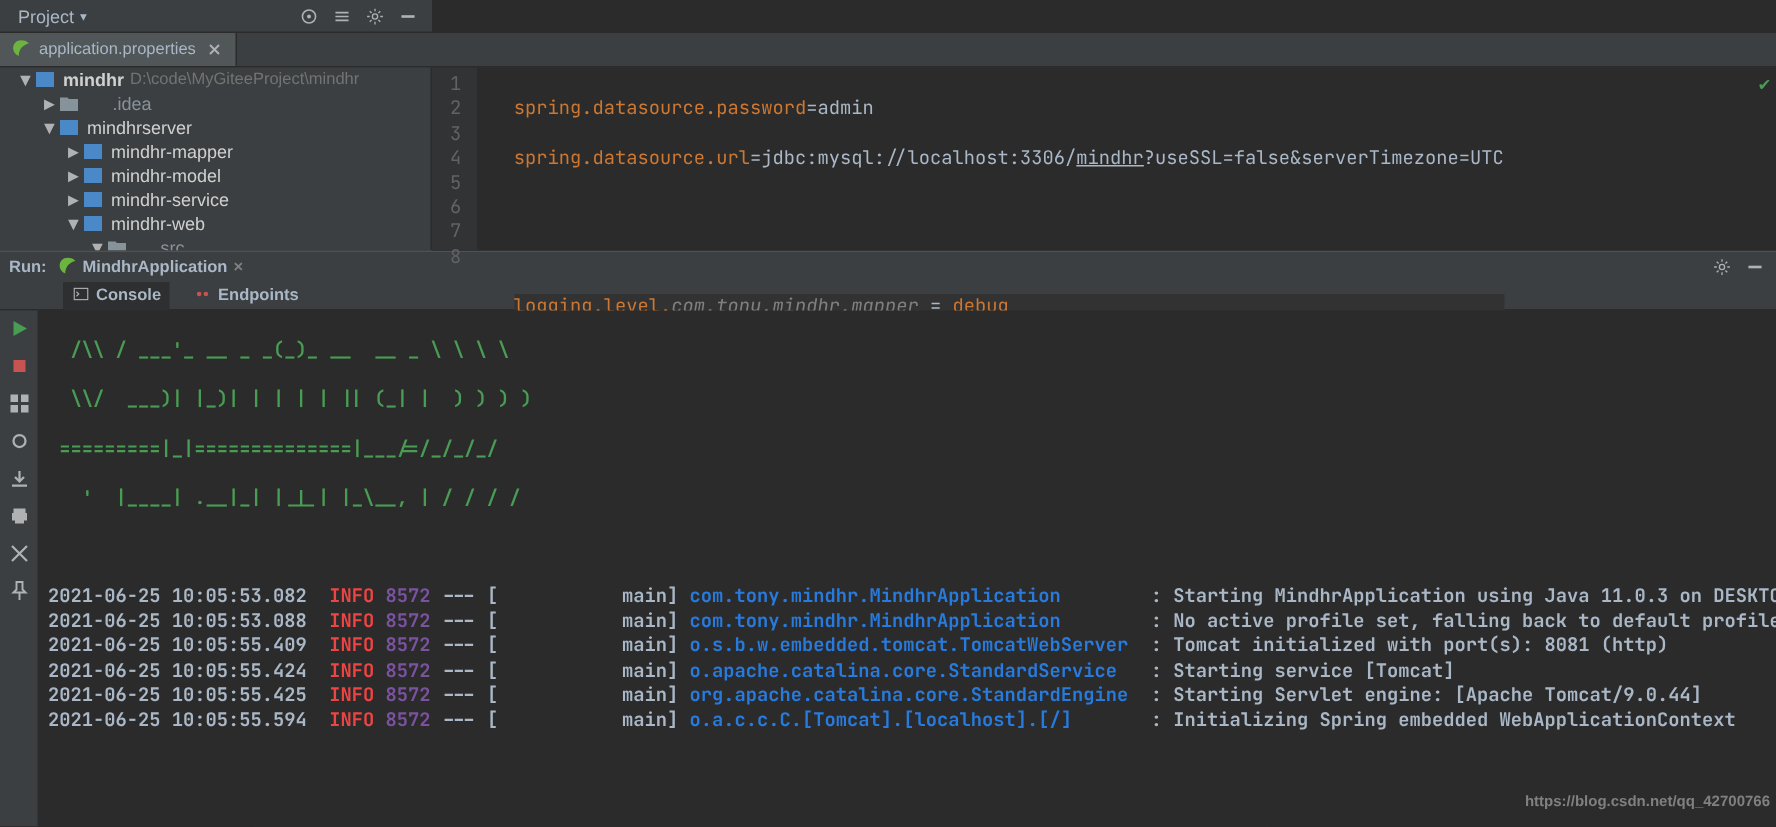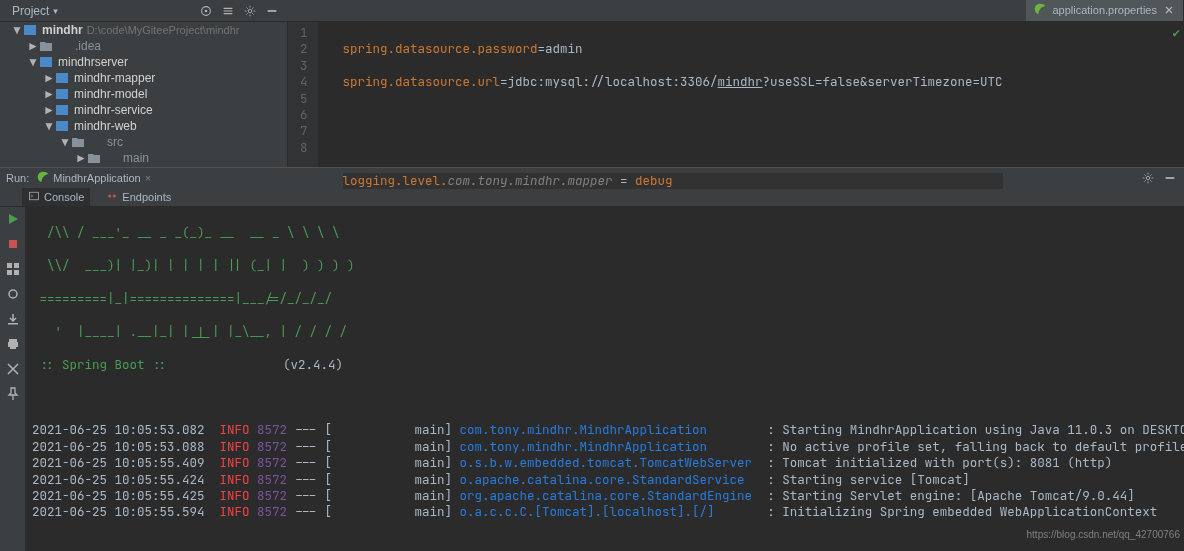--- a/index.html
+++ b/index.html
@@ -40,25 +40,25 @@
 .code-line { height: 16.4px; }
 .key { color: #cc7832; }
 .val { color: #a9b7c6; }
 .val-orange { color: #cc7832; }
 .grey-italic { color: #808080; font-style: italic; }
 .underline { text-decoration: underline; }
 .cursor-line { background: #323232; }
 .check-mark { position: absolute; right: 4px; top: 2px; color: #499c54; font-weight: bold; }
 
 
-.run-panel { height: 384px; display: flex; flex-direction: column; border-top: 1px solid #515151; }
+.run-panel { height: 384px; display: flex; flex-direction: column; border-top: 1px solid #515151; font-weight: bold; }
 .run-header { height: 20px; background: #3c3f41; display: flex; align-items: center; padding: 0 6px; font-size: 11px; }
 .run-header-right { margin-left: auto; display: flex; gap: 6px; }
 .spring-leaf { color: #6db33f; }
-.run-tabs { height: 19px; background: #3c3f41; display: flex; align-items: center; border-bottom: 1px solid #2b2b2b; padding-left: 22px; gap: 10px; font-size: 11px; }
+.run-tabs { height: 19px; background: #3c3f41; display: flex; align-items: center; border-bottom: 1px solid #2b2b2b; padding-left: 42px; gap: 10px; font-size: 11px; }
 .run-tab { display: flex; align-items: center; gap: 4px; padding: 2px 6px; }
 .run-tab.active { background: #2d2f30; }
 .run-body { flex: 1; display: flex; min-height: 0; }
 
 .run-gutter { width: 26px; background: #3c3f41; display: flex; flex-direction: column; align-items: center; padding-top: 4px; gap: 9px; border-right: 1px solid #2b2b2b; }
 .run-gutter .ic { width: 16px; height: 16px; display: flex; align-items: center; justify-content: center; }
 .play { color: #499c54; }
 .stop { color: #c75450; }
 
 .console { flex: 1; background: #2b2b2b; font-family: "JetBrains Mono","Consolas",monospace; font-size: 12.5px; line-height: 16.4px; white-space: pre; overflow: hidden; padding: 2px 0 0 6px; position: relative; }
@@ -73,21 +73,21 @@
 .log-msg { color: #a9b7c6; }
 .watermark { position: absolute; right: 4px; bottom: 8px; color: #808080; font-size: 10px; font-family: sans-serif; }
 
 svg { fill: currentColor; }
 </style>
 </head>
 <body>
 
 <div class="ide">
 
-  <div style="display:flex;">
+  <div style="display:flex;flex-direction:column;">
     <div class="project-bar" style="width:288px;">
       <div class="project-label">
         <span><svg viewBox="0 0 16 16">
               <rect x="2" y="3" width="12" height="10" rx="1" fill="#afb1b3"></rect>
             </svg></span>
         <span>Project</span>
         <span style="font-size:9px;">▾</span>
       </div>
       <div class="project-bar-icons">
         <span class="icon-btn">
@@ -107,21 +107,21 @@
               <path d="M8 2v2M8 12v2M2 8h2M12 8h2M4 4l1.4 1.4M10.6 10.6L12 12M12 4l-1.4 1.4M5.4 10.6L4 12" stroke="currentColor"></path>
             </svg>
           </span>
         <span class="icon-btn">
             <svg viewBox="0 0 16 16">
               <rect x="3" y="7" width="10" height="2"></rect>
             </svg>
           </span>
       </div>
     </div>
-    <div class="editor-tabs" style="flex:1;justify-content:flex-end;">
+    <div class="editor-tabs" style="flex:1;">
       <div class="tab active">
         <span class="spring-leaf"><svg width="12" height="12" viewBox="0 0 16 16">
               <path d="M8 1C4 1 1 4 1 8c0 3 2 6 5 7 0-6 4-10 9-11-1-2-4-3-7-3z" fill="#6db33f"></path>
             </svg></span>
         <span>application.properties</span>
         <span class="tab-close">
             <svg viewBox="0 0 12 12">
               <path d="M3 3l6 6M9 3l-6 6" stroke="#afb1b3" stroke-width="1.3"></path>
             </svg>
           </span>
@@ -326,20 +326,19 @@
             <svg viewBox="0 0 16 16">
               <path d="M6 2h4v5l2 2H4l2-2zM8 9v5" stroke="currentColor" fill="none" stroke-width="1.3"></path>
             </svg>
           </span>
       </div>
       <div class="console">
 <div class="ascii">  /\\ / ___'_ __ _ _(_)_ __  __ _ \ \ \ \</div>
 <div class="ascii">  \\/  ___)| |_)| | | | | || (_| |  ) ) ) )</div>
 <div class="ascii"> =========|_|==============|___/=/_/_/_/</div>
 <div class="ascii">   '  |____| .__|_| |_|_| |_\__, | / / / /</div>
-<div><span class="springboot"> :: Spring Boot ::</span><span style="display:inline-block;width:116px;"></span><span class="version">(v2.4.4)</span></div>
 <div> </div>
 <div id="log-lines"><div><span class="log-ts">2021-06-25 10:05:53.082</span>  <span class="log-info">INFO</span> <span class="log-pid">8572</span> <span class="log-thread">--- [           main] </span><span class="log-class">com.tony.mindhr.MindhrApplication       </span> <span class="log-msg">: Starting MindhrApplication using Java 11.0.3 on DESKTOP-CQ06MFU with PID 8572 (D:\co</span></div><div><span class="log-ts">2021-06-25 10:05:53.088</span>  <span class="log-info">INFO</span> <span class="log-pid">8572</span> <span class="log-thread">--- [           main] </span><span class="log-class">com.tony.mindhr.MindhrApplication       </span> <span class="log-msg">: No active profile set, falling back to default profiles: default</span></div><div><span class="log-ts">2021-06-25 10:05:55.409</span>  <span class="log-info">INFO</span> <span class="log-pid">8572</span> <span class="log-thread">--- [           main] </span><span class="log-class">o.s.b.w.embedded.tomcat.TomcatWebServer </span> <span class="log-msg">: Tomcat initialized with port(s): 8081 (http)</span></div><div><span class="log-ts">2021-06-25 10:05:55.424</span>  <span class="log-info">INFO</span> <span class="log-pid">8572</span> <span class="log-thread">--- [           main] </span><span class="log-class">o.apache.catalina.core.StandardService  </span> <span class="log-msg">: Starting service [Tomcat]</span></div><div><span class="log-ts">2021-06-25 10:05:55.425</span>  <span class="log-info">INFO</span> <span class="log-pid">8572</span> <span class="log-thread">--- [           main] </span><span class="log-class">org.apache.catalina.core.StandardEngine </span> <span class="log-msg">: Starting Servlet engine: [Apache Tomcat/9.0.44]</span></div><div><span class="log-ts">2021-06-25 10:05:55.594</span>  <span class="log-info">INFO</span> <span class="log-pid">8572</span> <span class="log-thread">--- [           main] </span><span class="log-class">o.a.c.c.C.[Tomcat].[localhost].[/]      </span> <span class="log-msg">: Initializing Spring embedded WebApplicationContext</span></div></div>
         <div class="watermark">https://blog.csdn.net/qq_42700766</div>
       </div>
     </div>
   </div>
 </div>
 
 </body></html>

